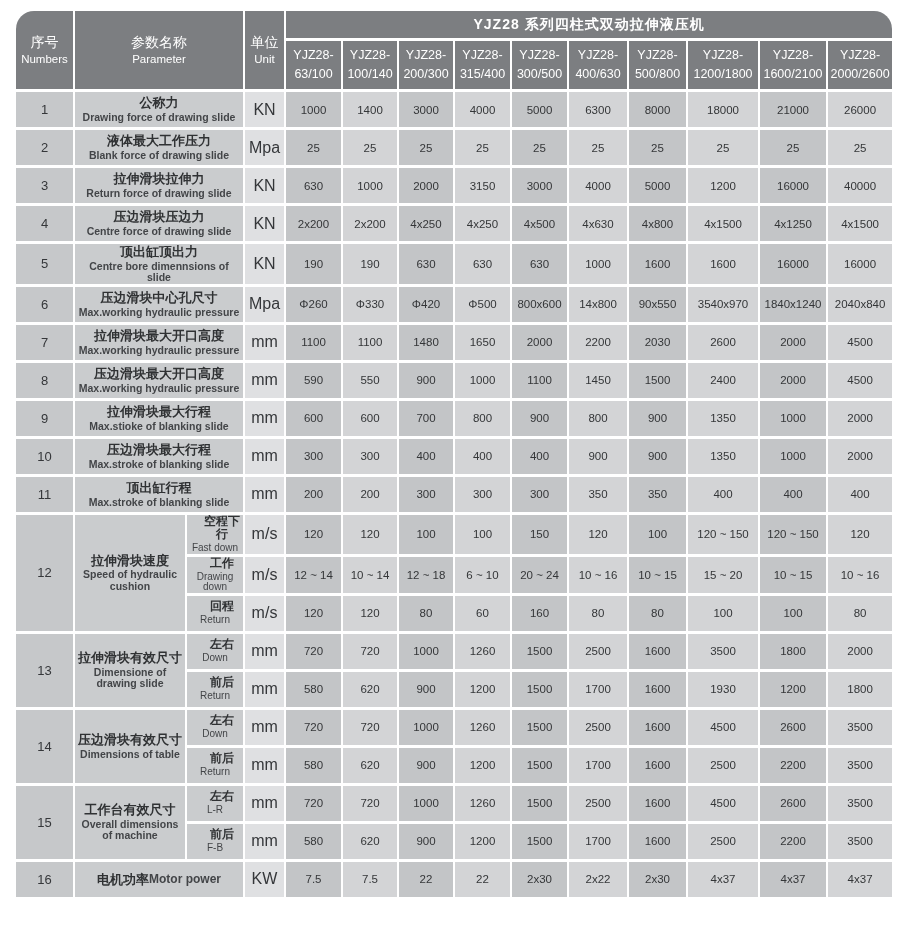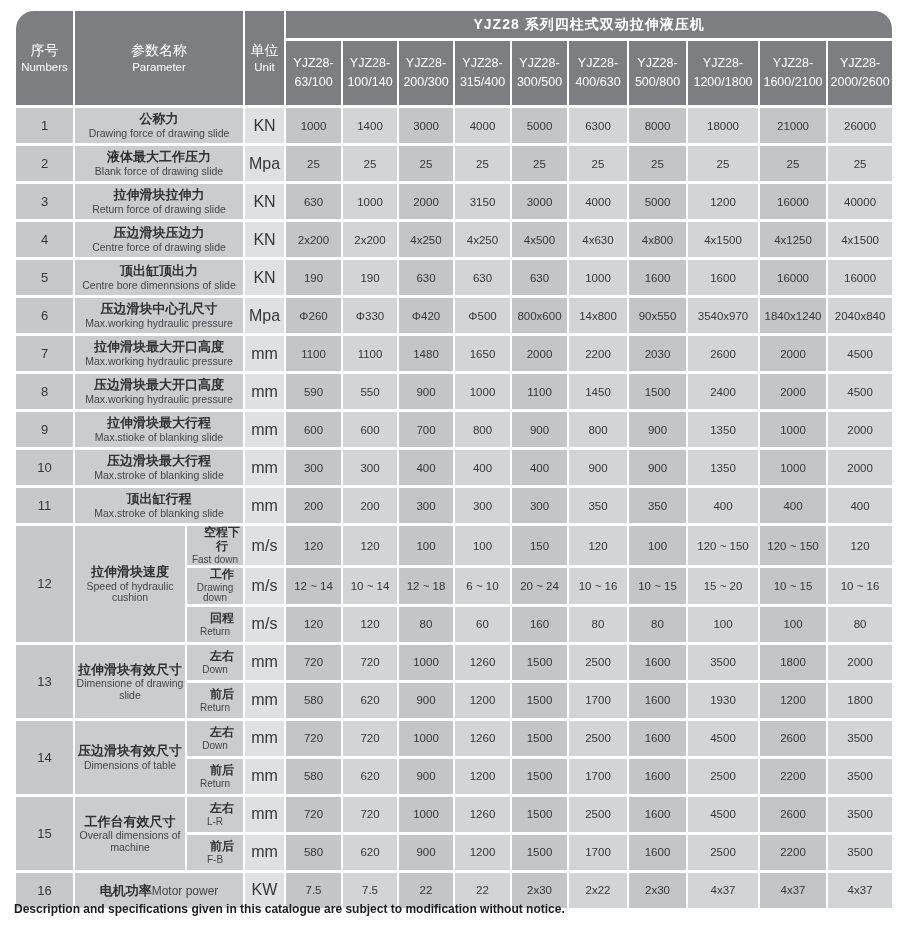--- a/index.html
+++ b/index.html
@@ -16,32 +16,32 @@
     font-family:"Liberation Sans","DejaVu Sans",sans-serif;
     -webkit-font-smoothing:antialiased;
   }
   table.spec{
     position:absolute;left:14px;top:8px;width:872px;
     border-collapse:separate;border-spacing:2px 3px;table-layout:fixed;
   }
   th,td{padding:0 1px;text-align:center;vertical-align:middle;overflow:hidden;}
   thead th{background:var(--header-bg);color:#fff;font-weight:normal;}
   thead tr.title-row{height:27px;}
-  thead tr.model-row{height:64px;}
+  thead tr.model-row{height:48px;}
   tbody tr{height:35px;}
   .corner-tl{border-top-left-radius:18px;}
   .corner-tr{border-top-right-radius:18px;}
   .hdr-cn{display:block;font-size:14px;line-height:1.3;}
   .hdr-en{display:block;font-size:11.5px;line-height:1.2;margin-top:2px;}
   .title-cell{font-size:14px;font-weight:bold;letter-spacing:1px;}
   .model-cell{font-size:12.5px;line-height:1.55;}
   td.num{background:var(--num-bg);font-size:13px;color:#35373a;}
   td.param{background:var(--param-bg);}
   td.param .cn{display:block;font-size:13px;font-weight:bold;color:#303234;line-height:1.2;}
-  td.param .en{display:block;font-size:10.5px;color:#434548;line-height:1.1;margin-top:1px;}
+  td.param .en{display:block;font-size:10.5px;color:#434548;line-height:1.1;margin-top:1px;font-weight:bold;}
   td.param.inline .cn,td.param.inline .en{display:inline;vertical-align:middle;}
   td.param.inline .cn{}
   td.param.inline .en{font-size:12px;}
   td.subp{background:var(--param-bg);}
   td.subp .cn{display:block;font-size:12px;font-weight:bold;color:#303234;line-height:1.15;padding-left:14px;}
   td.subp .en{display:block;font-size:10px;color:#434548;line-height:1.05;margin-top:1px;}
   td.unit{background:var(--unit-bg);font-size:16px;color:#35373a;}
   td.val{font-size:11.5px;color:#343638;}
   td.c0{background:var(--cell-dark);}
   td.c1{background:var(--cell-light);}
@@ -485,14 +485,13 @@
         <td class="val c1">2x22</td>
         <td class="val c0">2x30</td>
         <td class="val c1">4x37</td>
         <td class="val c0">4x37</td>
         <td class="val c1">4x37</td>
       </tr>
     </tbody>
 </table>
 
 <div class="footer">
-  <span class="line-en">Description and specifications given in this catalogue are subject to modification without notice.</span>
 </div>
 
 </body></html>

